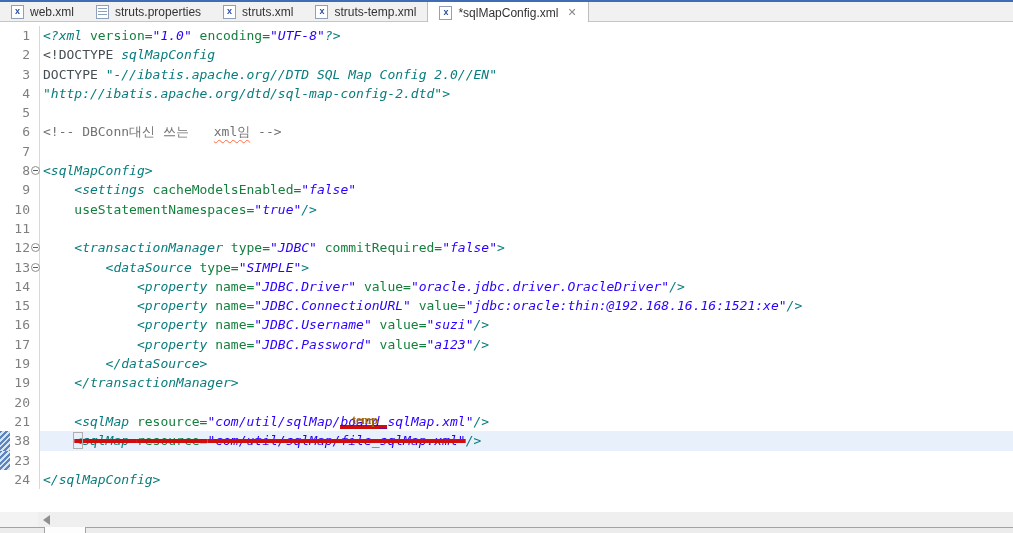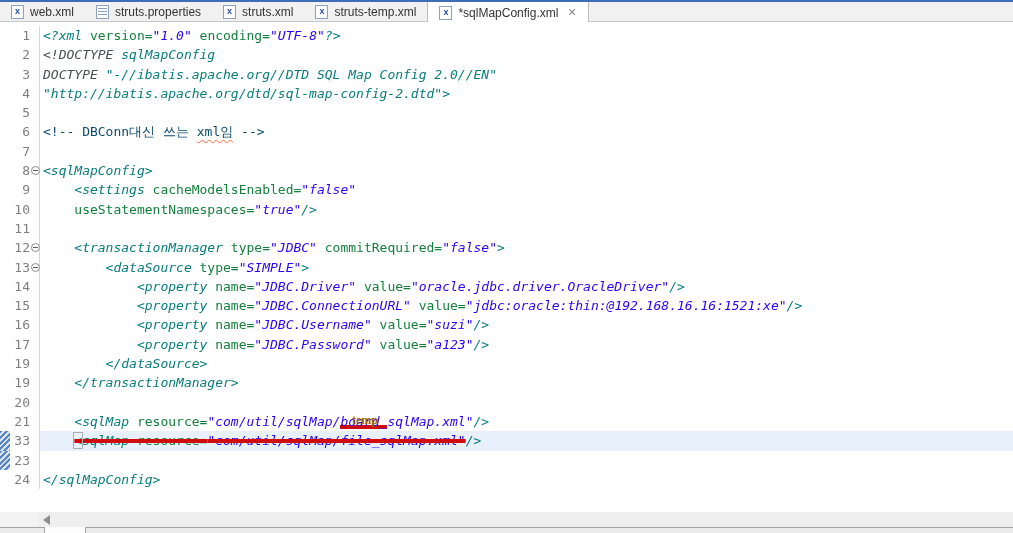--- a/index.html
+++ b/index.html
@@ -34,26 +34,26 @@
   .cell-fold { width:8px; flex:0 0 auto; border-right:1px solid #d8d8d8; position:relative; }
   .fold-icon { position:absolute; left:-1px; top:5px; width:9px; height:9px; border:1px solid #8f8f8f;
                border-radius:50%; background:#fff; }
   .fold-icon::after { content:""; position:absolute; left:1px; right:1px; top:3px;
                border-top:1px solid #5c5c5c; }
   .cell-code { flex:1 1 auto; white-space:pre; padding-left:3px; color:#000; }
   .row.current .cell-code { background:#e7f0fb; }
   .tok.tag { color:#087c7c;font-style:italic; }
   .tok.attr { color:#15803d; }
   .tok.val { color:#2a00ff; font-style:italic; }
-  .tok.doct { color:#474f54;font-style:italic; }
-  .tok.comment { color:#0c4a6e; }
+  .tok.doct { color:#474f54; }
+  .tok.comment { color:#737373; }
   .tok.plain { color:#000; }
   .tok.squiggle { text-decoration:underline; text-decoration-style:wavy;
                   text-decoration-color:#ff6a3d; text-decoration-thickness:1px;
-                  text-underline-offset:3px; }
+                  text-underline-offset:3px;margin-left:17px; }
   .tok.redline { box-shadow:inset 0 -4px 0 0 #cf0d0d; }
   .tok.strike { text-decoration:line-through; text-decoration-color:#cf0d0d;
                 text-decoration-thickness:3.5px; }
   .tok.charbox { outline:1px solid #aeaeae; }
   .temp-label { position:absolute; left:352px; top:391px; color:#a16207; font-weight:bold;
                 font-size:12px; font-family:Liberation Serif, serif; }
 
   
   .hscroll { position:absolute; left:0; top:512px; right:0; height:15px; background:#efefef; }
   .hscroll .gutterpad { position:absolute; left:0; top:0; bottom:0; width:38px; background:#f3f3f3; }
@@ -240,21 +240,21 @@
           <div class="cell-code"></div>
         </div>
         <div class="row">
           <div class="cell-annot"></div>
           <div class="cell-num">21</div>
           <div class="cell-fold"></div>
           <div class="cell-code"><span class="tok tag">    &lt;sqlMap </span><span class="tok attr">resource=</span><span class="tok val">"com/util/sqlMap/</span><span class="tok val redline">board_</span><span class="tok val">sqlMap.xml"</span><span class="tok tag">/&gt;</span></div>
         </div>
         <div class="row current">
           <div class="cell-annot hatch"></div>
-          <div class="cell-num">33</div>
+          <div class="cell-num">38</div>
           <div class="cell-fold"></div>
           <div class="cell-code"><span class="tok plain">    </span><span class="tok tag strike charbox">&lt;</span><span class="tok tag strike">sqlMap </span><span class="tok attr strike">resource=</span><span class="tok val strike">"com/util/sqlMap/file_sqlMap.xml"</span><span class="tok tag">/&gt;</span></div>
         </div>
         <div class="row">
           <div class="cell-annot hatch"></div>
           <div class="cell-num">23</div>
           <div class="cell-fold"></div>
           <div class="cell-code"></div>
         </div>
         <div class="row">

